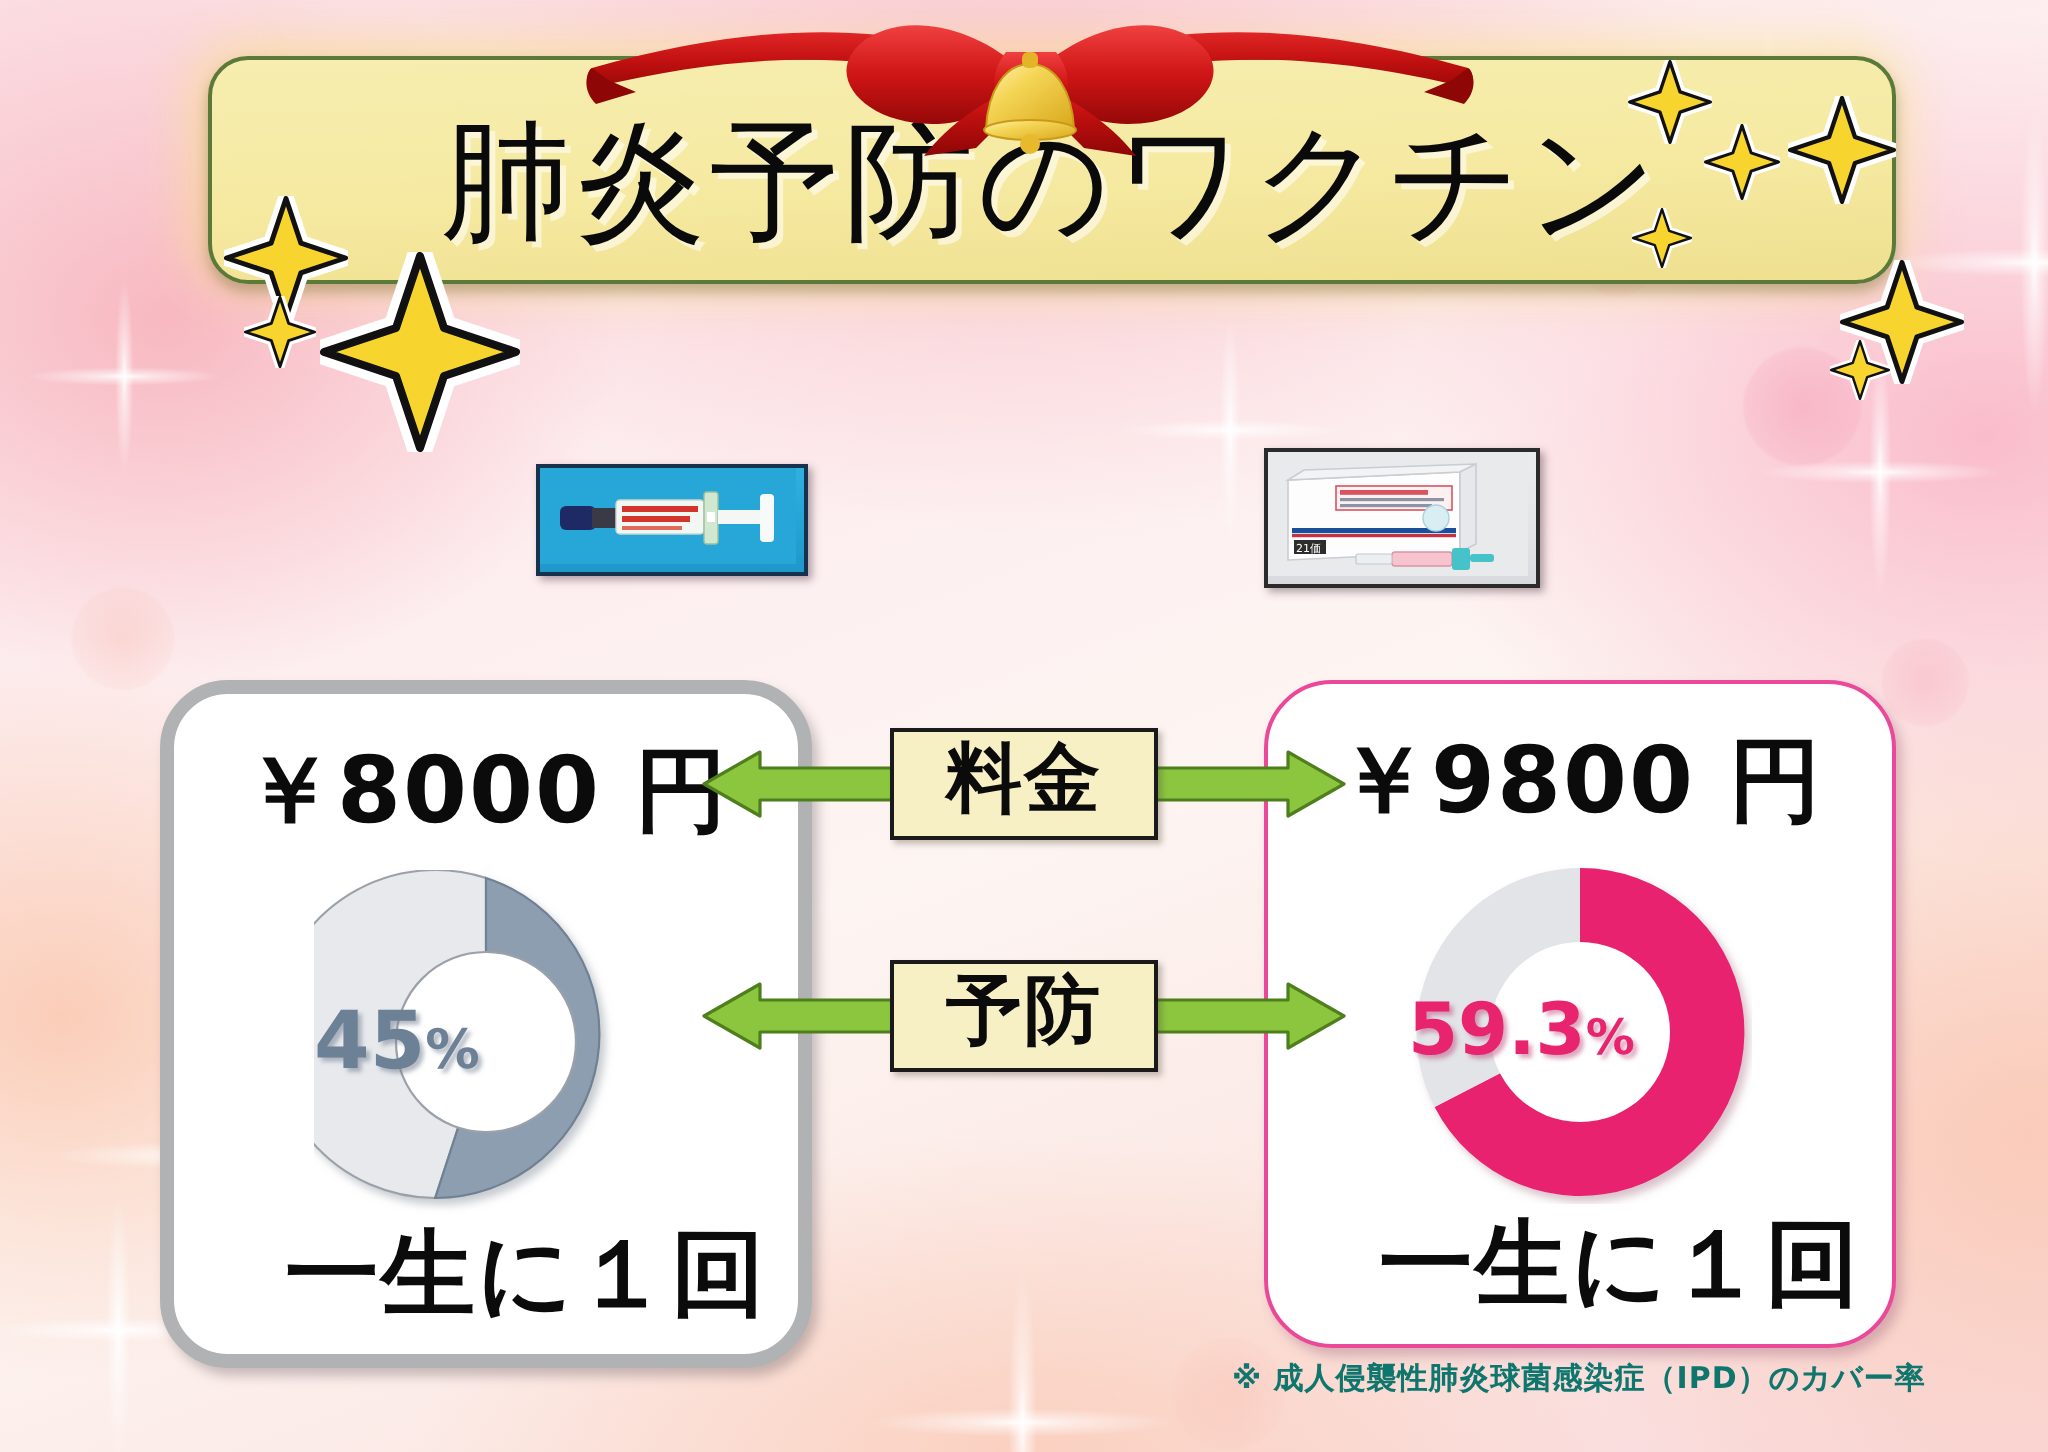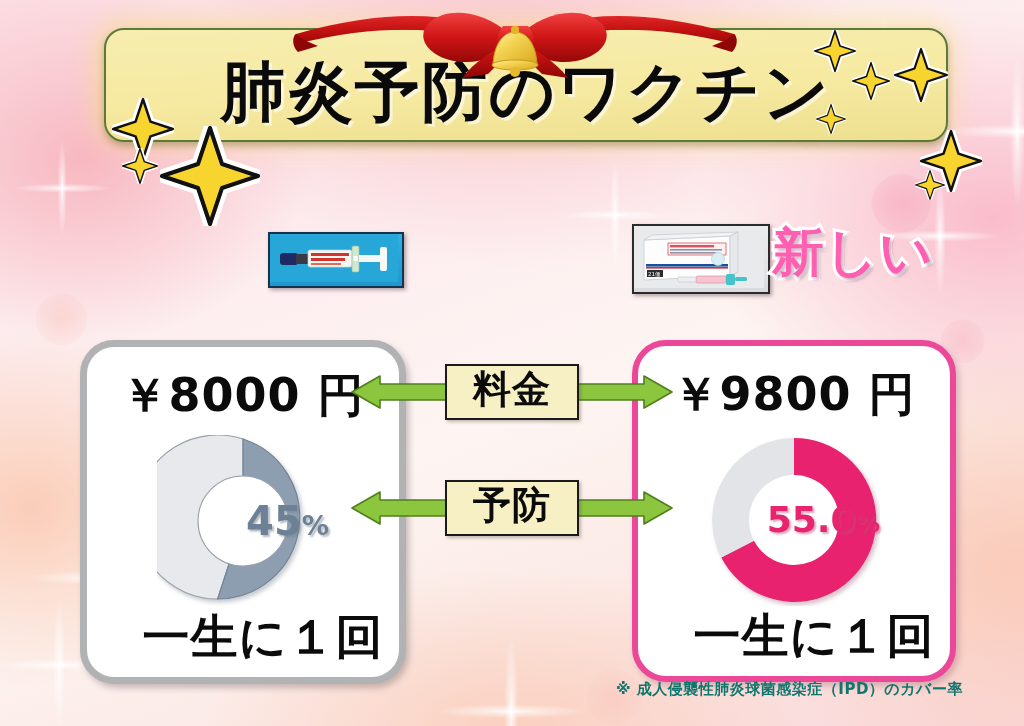--- a/index.html
+++ b/index.html
@@ -82,21 +82,21 @@
     border: 2px solid #5b7a3a;
     background: linear-gradient(178deg, #f6edaf 0%, #f6eaa2 52%, #eee08f 100%);
     box-shadow: 0 4px 7px rgba(90,80,30,0.35);
     display: flex;
     align-items: center;
     justify-content: center;
   }
   .banner-title {
     font-family: "DejaVu Sans", "Liberation Sans", sans-serif;
     font-size: 65px;
-    font-weight: 700;
+    font-weight: 400;
     color: #0a0a0a;
     letter-spacing: 2px;
     line-height: 1;
     margin-top: 12px;
     text-shadow: 3px 3px 0 rgba(255,255,255,0.55);
     white-space: nowrap;
   }
 
   
   .ribbon-wrap {
@@ -174,21 +174,21 @@
     border-radius: 34px;
     background: #ffffff;
   }
   .card-old {
     left: 80px;
     border: 7px solid #b0b2b4;
     box-shadow: 3px 4px 6px rgba(100,90,95,0.35);
   }
   .card-new {
     left: 632px;
-    border: 6px solid #ec4899;
+    border: 2px solid #ec4899;
     box-shadow: 3px 4px 6px rgba(150,90,115,0.35);
   }
   .card-price {
     position: absolute;
     top: 18px;
     left: 0;
     right: 0;
     text-align: center;
     font-family: "DejaVu Sans", "Liberation Sans", sans-serif;
     font-size: 46px;
@@ -218,21 +218,21 @@
     transform: translateX(-50%);
     width: 172px;
     height: 172px;
   }
   .donut-pct {
     position: absolute;
     left: 0;
     right: 0;
     top: 50%;
     transform: translateY(-50%);
-    text-align: right;
+    text-align: left;
     font-family: "DejaVu Sans", "Liberation Sans", sans-serif;
     font-weight: 700;
     line-height: 1;
     pointer-events: none;
   }
   .donut-pct.old {
     font-size: 40px;
     color: #6d8196;
     text-shadow: 2px 2px 2px rgba(120,130,145,0.55);
   }
@@ -449,21 +449,20 @@
       <text x="14" y="50" font-family="DejaVu Sans, sans-serif" font-size="5.5" fill="#ffffff">21価</text>
       <circle cx="84" cy="33" r="6.5" fill="#d9eef2" stroke="#a9d4dd" stroke-width="0.7"></circle>
 
       <rect x="62" y="50" width="30" height="7" rx="1.5" fill="#f6c3ce" stroke="#d894a6" stroke-width="0.7"></rect>
       <rect x="44" y="51" width="18" height="5" rx="1" fill="#eceff1" stroke="#c3c8cd" stroke-width="0.6"></rect>
       <rect x="92" y="48" width="9" height="11" rx="1.5" fill="#46c3c9"></rect>
       <rect x="101" y="51" width="12" height="4" rx="1.5" fill="#46c3c9"></rect>
     </svg>
   </div>
 
-  <div class="label-new">新しい</div>
 
   <div class="card card-old">
     <div class="card-price">￥8000 円</div>
     <div class="donut-wrap">
       <svg width="172" height="172" viewBox="0 0 172 172" aria-hidden="true">
         <defs>
           <filter id="dshadow1" x="-25%" y="-25%" width="150%" height="150%">
             <feDropShadow dx="2.5" dy="3" stdDeviation="2.2" flood-color="#9aa0a8" flood-opacity="0.55"></feDropShadow>
           </filter>
         </defs>
@@ -492,21 +491,21 @@
         <g filter="url(#dshadow2)">
 
           <path d="M86 86 L86 4 A82 82 0 1 1 13.3 123.5 Z" fill="#e2e4e8"></path>
 
           <path d="M86 86 L86 4 A82 82 0 1 1 13.3 123.5 Z" fill="#e8246e" transform="rotate(180 86 86)" style="display:none"></path>
           <path d="M86 86 L86 4 A82 82 0 1 1 13.3 123.5 Z" fill="#e8246e"></path>
           <path d="M86 86 L13.3 123.5 A82 82 0 0 1 86 4 Z" fill="#e2e4e8"></path>
           <circle cx="86" cy="86" r="45" fill="#ffffff"></circle>
         </g>
       </svg>
-      <div class="donut-pct new"><span>55.0</span><span class="sym">%</span></div>
+      <div class="donut-pct new"><span>59.3</span><span class="sym">%</span></div>
     </div>
     <div class="card-freq">一生に１回</div>
   </div>
 
   <div class="compare-row" style="top:480px;">
     <div class="arrow arrow-left">
       <svg width="108" height="34" viewBox="0 0 108 34">
           <path d="M108 9 L30 9 L30 1 L2 17 L30 33 L30 25 L108 25 Z" fill="#8cc63f" stroke="#4f7f1c" stroke-width="1.6" stroke-linejoin="round"></path>
         </svg>
     </div>

